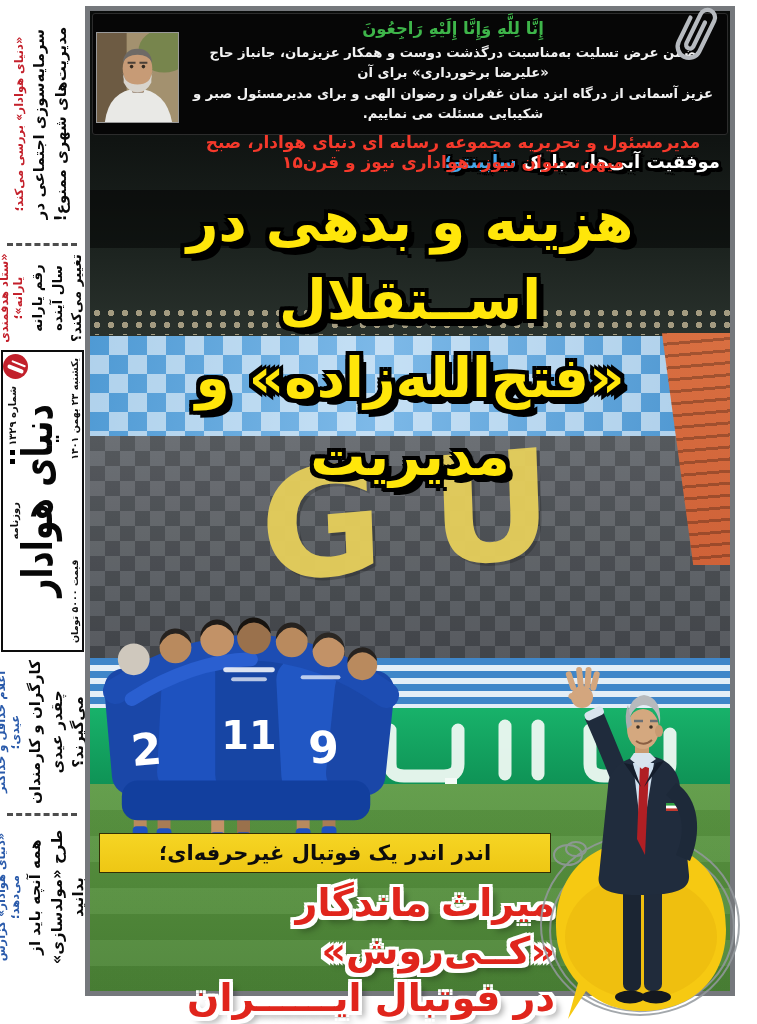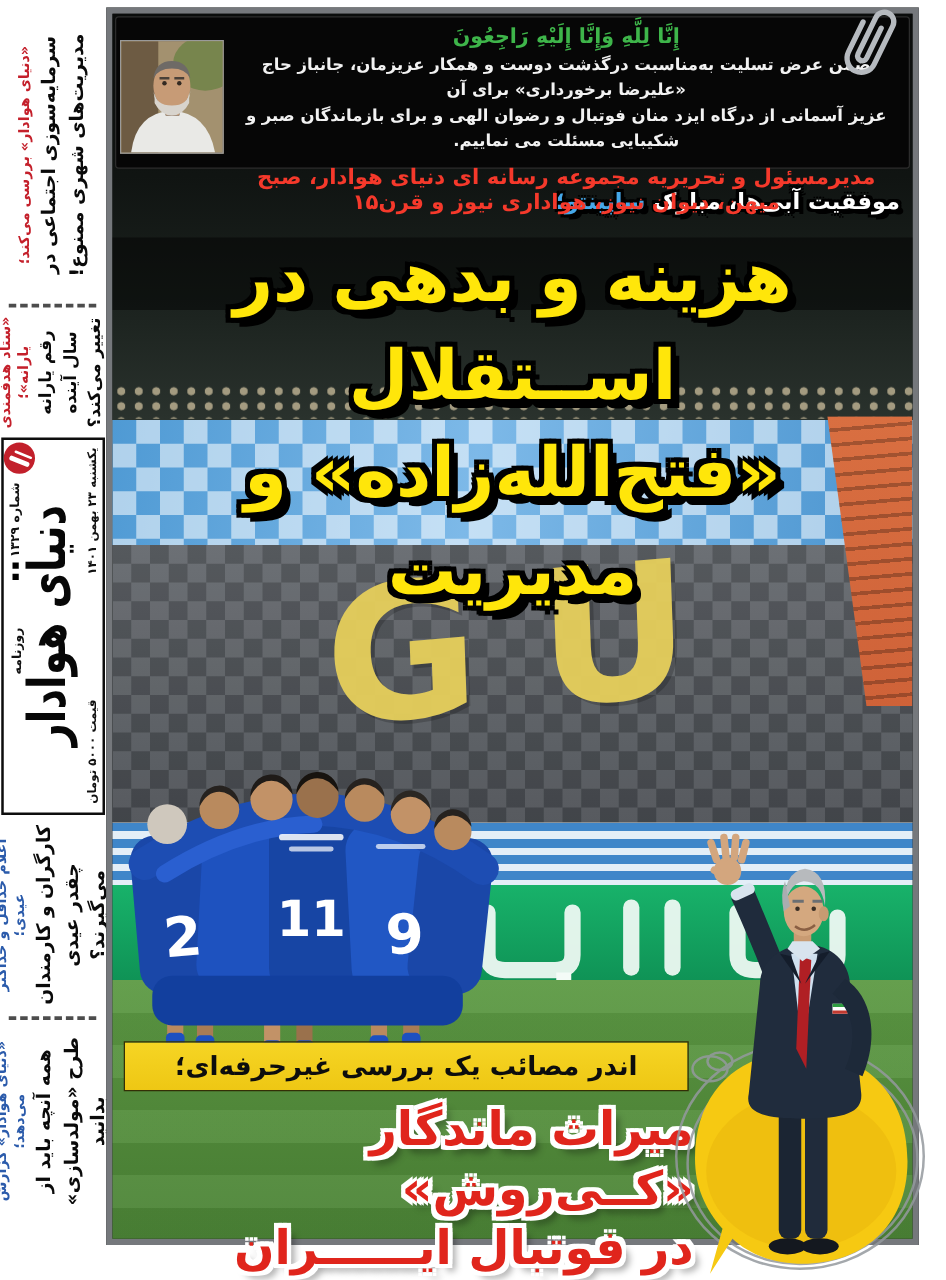--- a/index.html
+++ b/index.html
@@ -215,21 +215,21 @@
         <path d="M26 40 Q28 58 41 58 Q54 58 56 40 Q54 52 41 52 Q28 52 26 40 Z" fill="#d8d4cd"></path>
         <path d="M27 42 Q30 56 41 57 Q52 56 55 42 L55 50 Q50 60 41 60 Q32 60 27 50 Z" fill="#d8d4cd"></path>
         <path d="M26 30 Q28 16 41 16 Q54 16 56 30 Q52 22 41 22 Q30 22 26 30 Z" fill="#6e6a66"></path>
         <circle cx="35" cy="34" r="1.8" fill="#332a22"></circle>
           <circle cx="47" cy="34" r="1.8" fill="#332a22"></circle>
         <path d="M31 30 h8 M43 30 h8" stroke="#4a4038" stroke-width="2"></path>
       </svg>
       <div class="cond-text">
         <div class="cond-title">إِنَّا لِلَّهِ وَإِنَّا إِلَيْهِ رَاجِعُونَ</div>
         <div class="cond-body">ضمن عرض تسلیت به‌مناسبت درگذشت دوست و همکار عزیزمان، جانباز حاج «علیرضا برخورداری» برای آن</div>
-        <div class="cond-body">عزیز آسمانی از درگاه ایزد منان فوتبال و رضوان الهی و برای بازماندگان صبر و شکیبایی مسئلت می نماییم.</div>
+        <div class="cond-body">عزیز آسمانی از درگاه ایزد منان غفران و رضوان الهی و برای مدیرمسئول صبر و شکیبایی مسئلت می نماییم.</div>
         <div class="cond-sig">مدیرمسئول و تحریریه مجموعه رسانه ای دنیای هوادار، صبح میهن، دیوان نیوز، هواداری نیوز و قرن۱۵</div>
       </div>
     </div>
 
     <div class="lead-kicker outline-k">
       <span>موفقیت آبی‌ها، مبارک</span>
       <span class="hl">ساپینتو؛</span>
     </div>
     <div class="lead-headline">
       <div>هزینه و بدهی در اســتقلال</div>
@@ -295,21 +295,21 @@
       <g fill="#ffffff" font-family="DejaVu Sans, sans-serif" font-weight="bold" text-anchor="middle">
         <text x="56" y="216" font-size="44" transform="rotate(-5 56 216)">2</text>
         <text x="158" y="200" font-size="40">11</text>
         <text x="234" y="214" font-size="44" transform="rotate(-3 234 214)">9</text>
         <rect x="132" y="118" width="52" height="5" rx="2.5" opacity=".85"></rect>
         <rect x="140" y="128" width="36" height="4" rx="2" opacity=".7"></rect>
         <rect x="210" y="126" width="40" height="4" rx="2" opacity=".7"></rect>
       </g>
     </svg>
 
-    <div class="banner">اندر مصائب یک بررسی غیرحرفه‌ای؛</div>
+    <div class="banner">اندر اندر یک فوتبال غیرحرفه‌ای؛</div>
     <div class="red-headline">
       <div>میراث ماندگار «کــی‌روش»</div>
       <div>در فوتبال ایــــــران</div>
     </div>
 
     <svg class="queiroz-svg" width="205" height="390" viewBox="0 0 205 390">
       <g fill="none" stroke="#94999e" stroke-width="2" opacity=".85">
         <ellipse cx="102" cy="288" rx="99" ry="90"></ellipse>
         <ellipse cx="104" cy="292" rx="92" ry="82" transform="rotate(-6 104 292)"></ellipse>
         <ellipse cx="30" cy="218" rx="14" ry="10"></ellipse>

